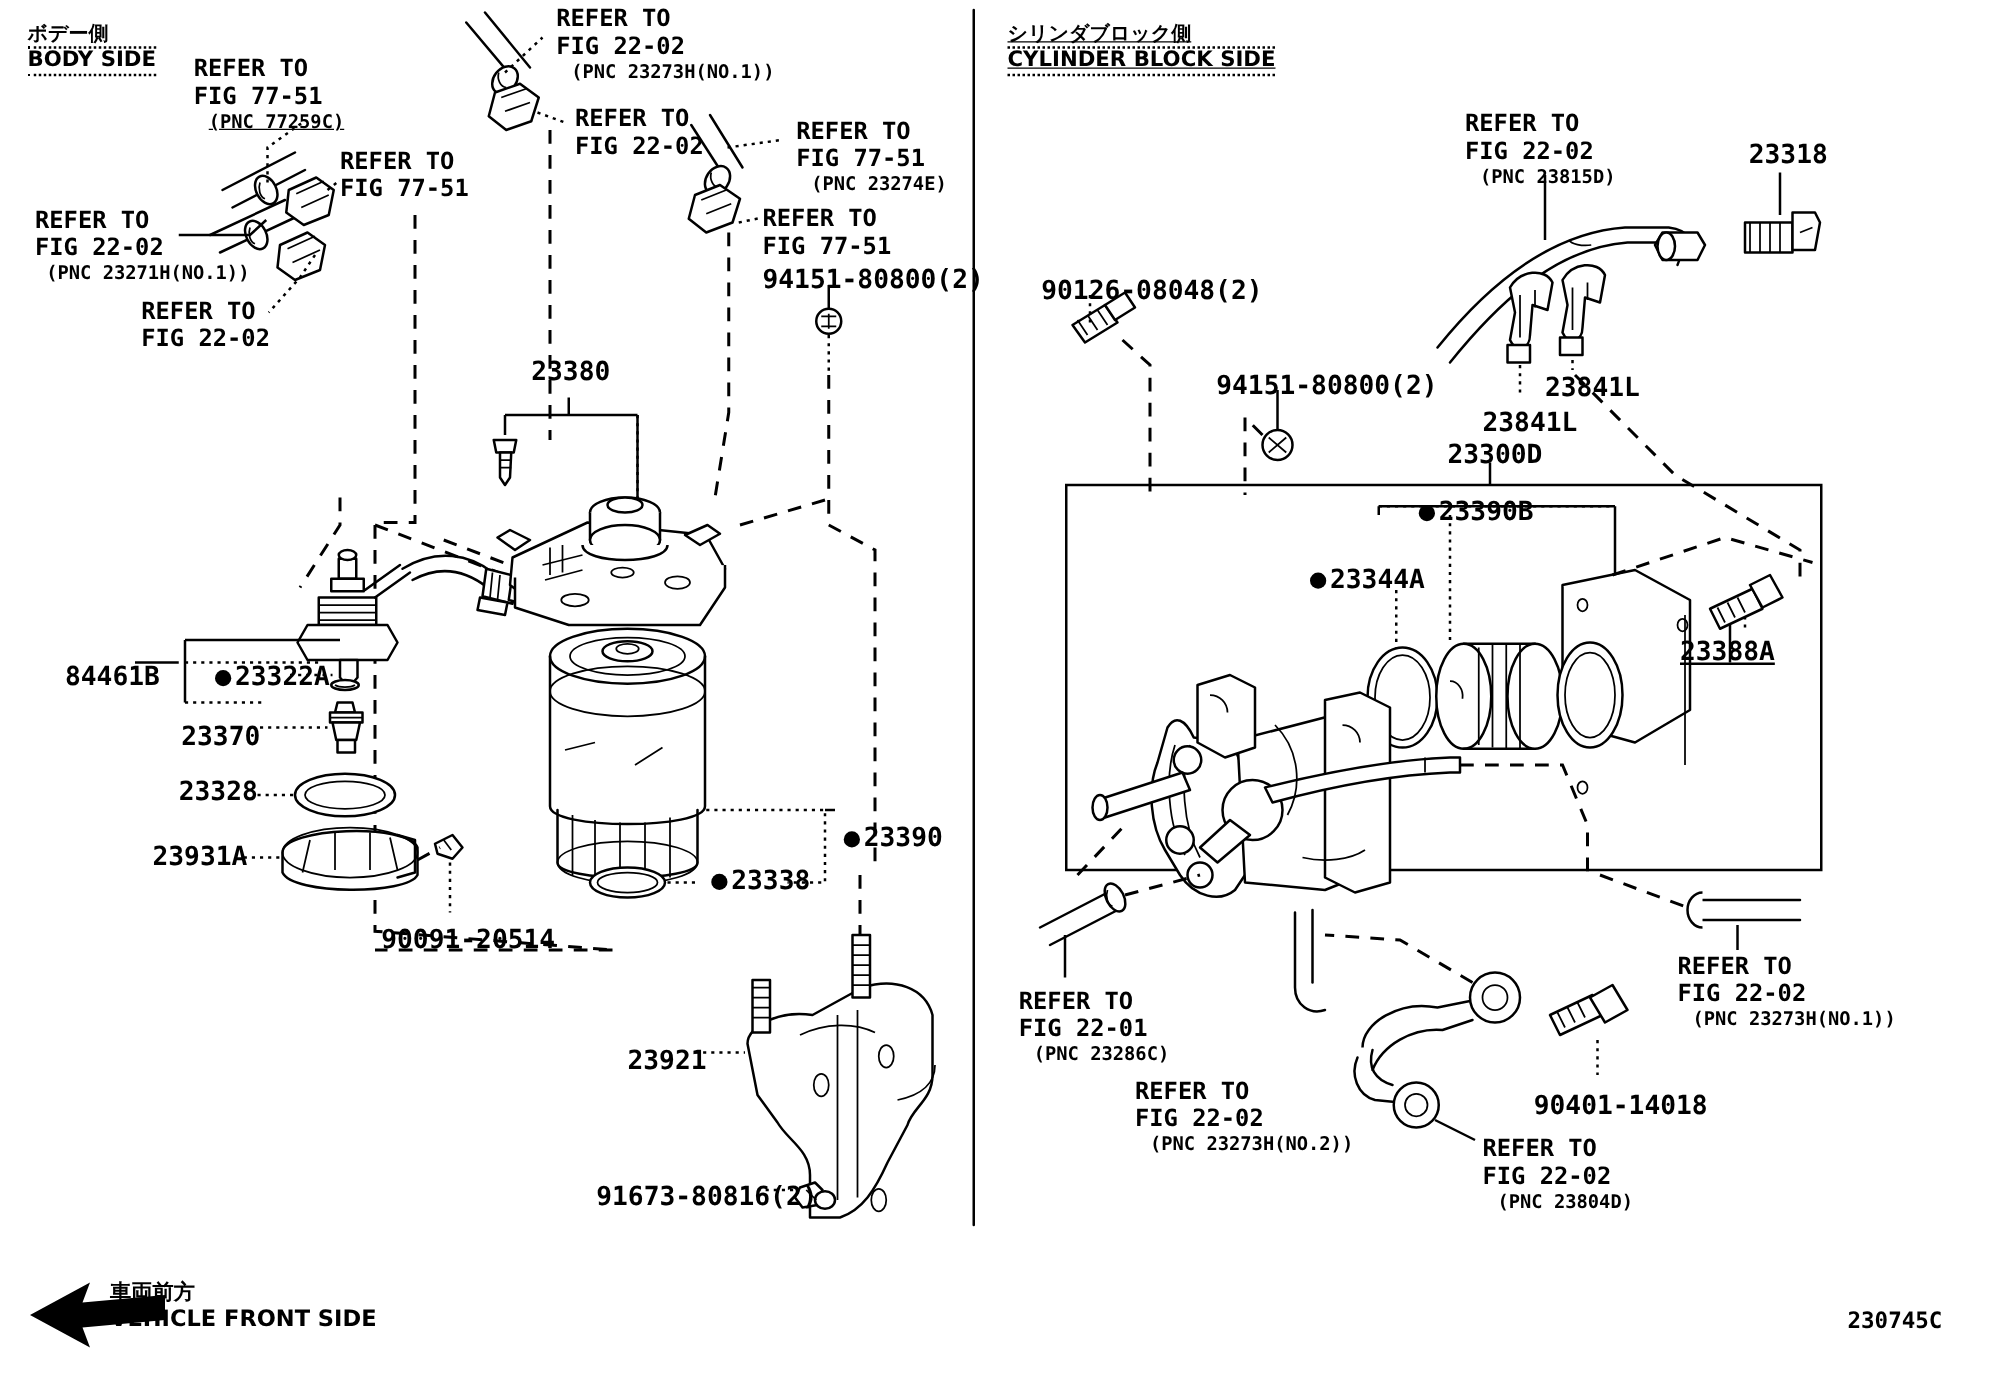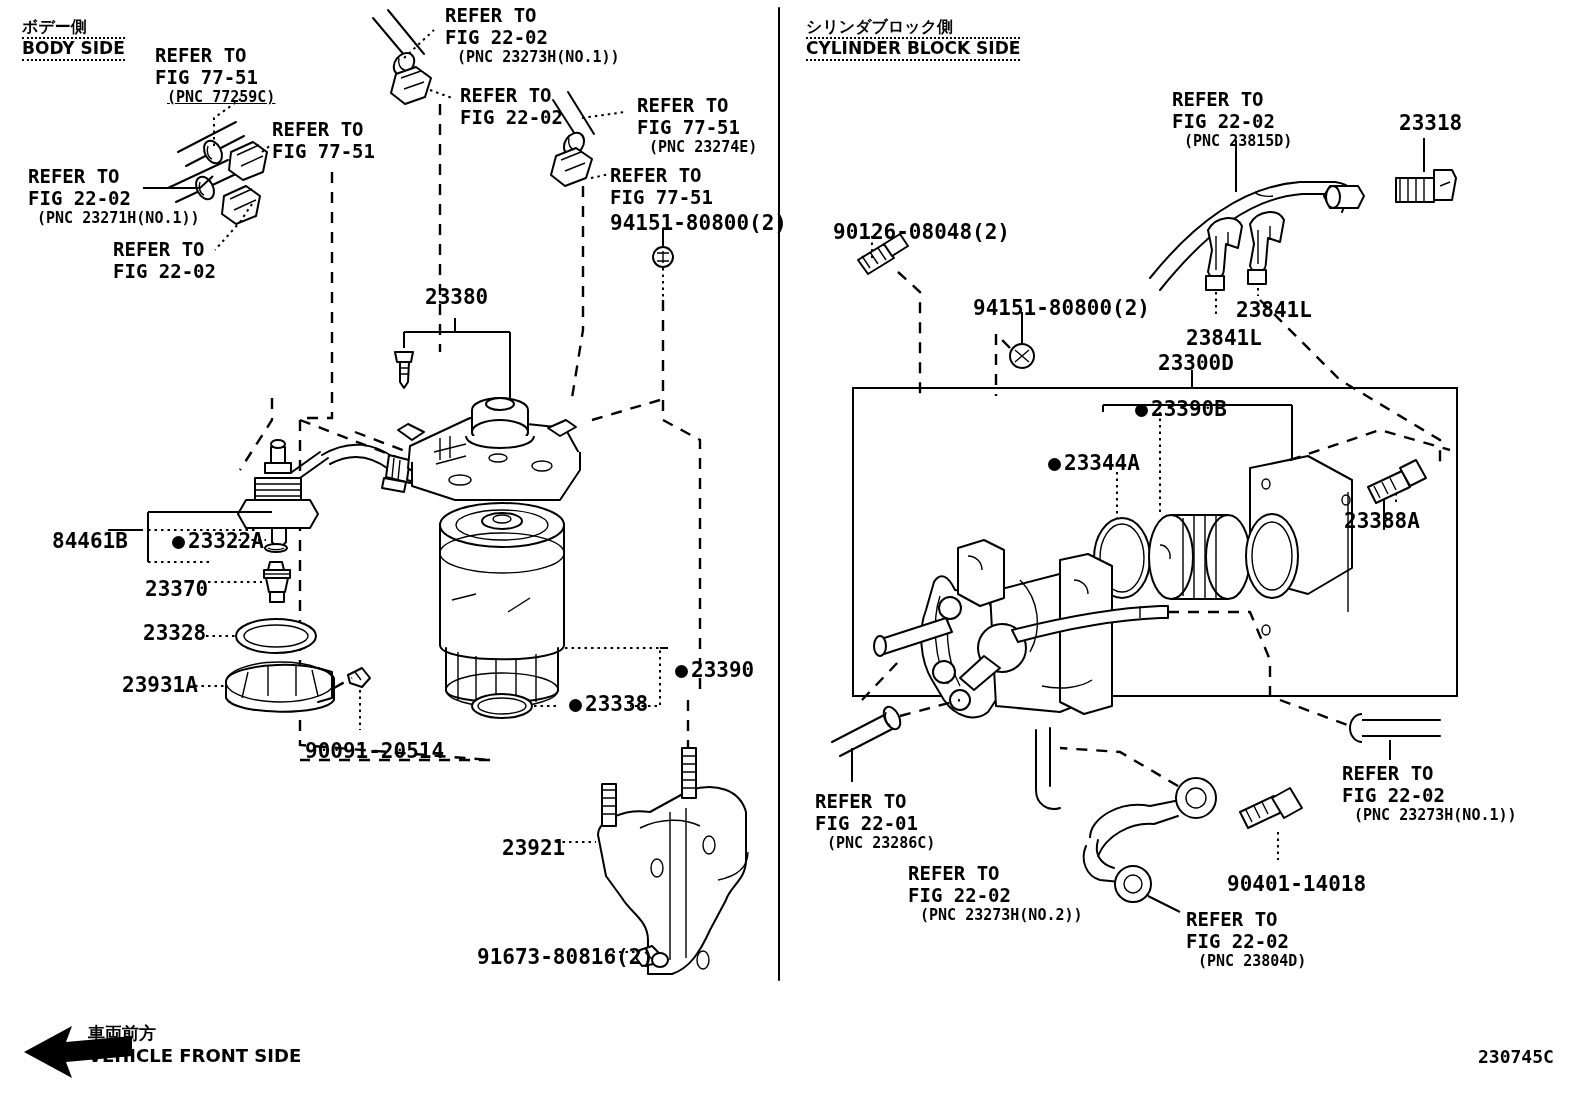--- a/index.html
+++ b/index.html
@@ -400,21 +400,21 @@
 
     <g>
       <path d="M24 1052 L72 1026 L66 1042 L132 1036 L132 1056 L66 1062 L72 1078 Z" fill="#000"></path>
     </g>
   </svg>
 
   <div class="hdr-box" style="left:22px;top:18px;">
     <u class="hdr-jp">ボデー側</u>
     <u class="hdr-en">BODY SIDE</u>
   </div>
-  <div class="hdr-box" style="left:806px;top:18px;">
+  <div class="hdr-box" style="left:806px;top:18px;text-decoration:underline;">
     <u class="hdr-jp">シリンダブロック側</u>
     <u class="hdr-en">CYLINDER BLOCK SIDE</u>
   </div>
 
   <div class="legend" style="left:88px;top:1022px;">
     <div class="lg-jp">車両前方</div>
     <div class="lg-en">VEHICLE FRONT SIDE</div>
   </div>
 
   <div class="code" style="left:1478px;top:1046px;">230745C</div>
@@ -446,16 +446,16 @@
       <div class="lbl" style="left: 502px; top: 837px;"><div class="pn"><span>23921</span></div></div>
       <div class="lbl" style="left: 477px; top: 946px;"><div class="pn"><span>91673-80816(2)</span></div></div>
       <div class="lbl" style="left: 1399px; top: 112px;"><div class="pn"><span>23318</span></div></div>
       <div class="lbl" style="left: 833px; top: 221px;"><div class="pn"><span>90126-08048(2)</span></div></div>
       <div class="lbl" style="left: 973px; top: 297px;"><div class="pn"><span>94151-80800(2)</span></div></div>
       <div class="lbl" style="left: 1236px; top: 299px;"><div class="pn"><span>23841L</span></div></div>
       <div class="lbl" style="left: 1186px; top: 327px;"><div class="pn"><span>23841L</span></div></div>
       <div class="lbl" style="left: 1158px; top: 352px;"><div class="pn"><span>23300D</span></div></div>
       <div class="lbl" style="left: 1135px; top: 398px;"><div class="pn"><span class="dot"></span><span>23390B</span></div></div>
       <div class="lbl" style="left: 1048px; top: 452px;"><div class="pn"><span class="dot"></span><span>23344A</span></div></div>
-      <div class="lbl" style="left: 1344px; top: 510px;"><div class="pn"><span>23388A</span></div></div>
+      <div class="lbl" style="left: 1344px; top: 510px; text-decoration: underline;"><div class="pn"><span>23388A</span></div></div>
       <div class="lbl" style="left: 1227px; top: 873px;"><div class="pn"><span>90401-14018</span></div></div>
     </div>
 </div>
 
 </body></html>

